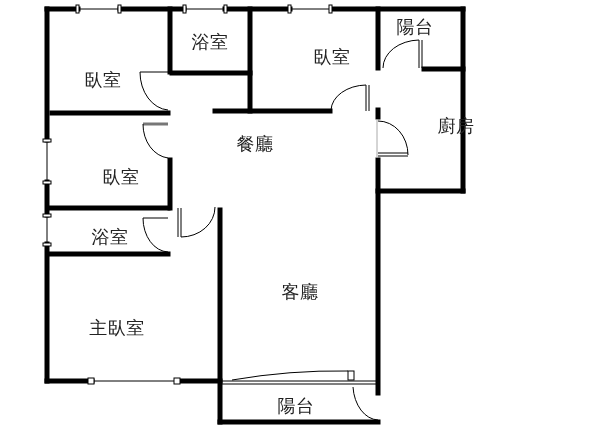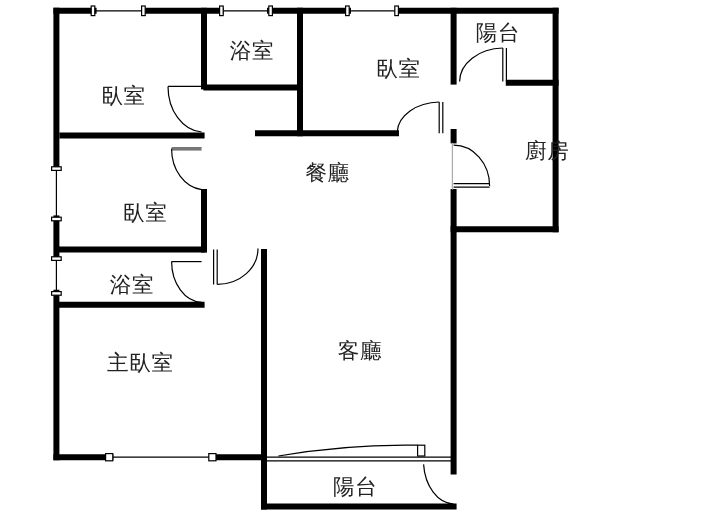--- a/index.html
+++ b/index.html
@@ -112,18 +112,18 @@
 
     <path d="M353 387 A26 36 0 0 0 378 420"></path>
   </g>
 </svg>
 
 <span class="label" style="left:103px;top:80px">臥室</span>
 <span class="label" style="left:210px;top:42px">浴室</span>
 <span class="label" style="left:332px;top:57px">臥室</span>
 <span class="label" style="left:415px;top:27px">陽台</span>
 <span class="label" style="left:456px;top:126px">廚房</span>
-<span class="label" style="left:273px;top:144px">餐廳</span>
+<span class="label" style="left:255px;top:144px">餐廳</span>
 <span class="label" style="left:121px;top:177px">臥室</span>
 <span class="label" style="left:110px;top:237px">浴室</span>
 <span class="label" style="left:300px;top:292px">客廳</span>
-<span class="label" style="left:117px;top:302px">主臥室</span>
+<span class="label" style="left:117px;top:328px">主臥室</span>
 <span class="label" style="left:296px;top:406px">陽台</span>
 
 </body></html>

